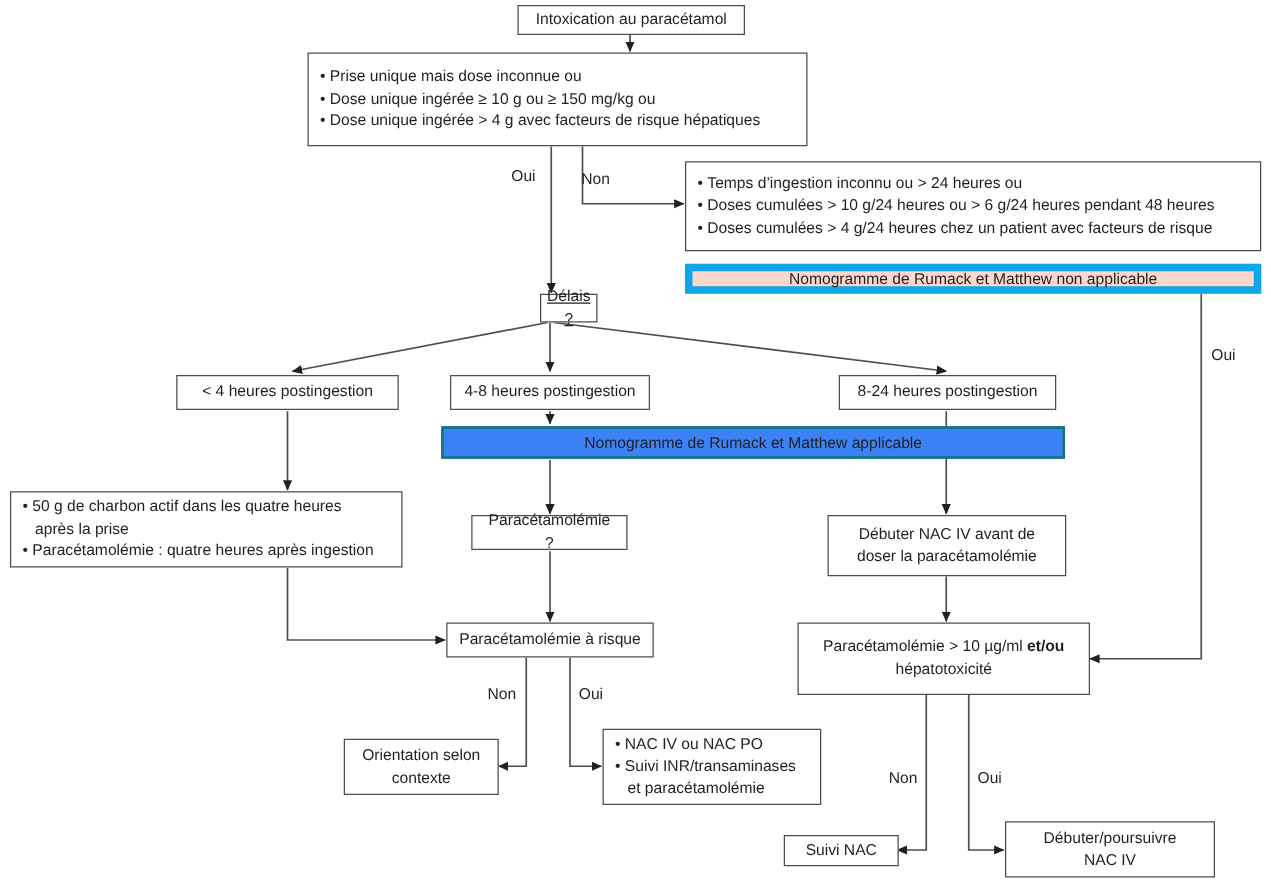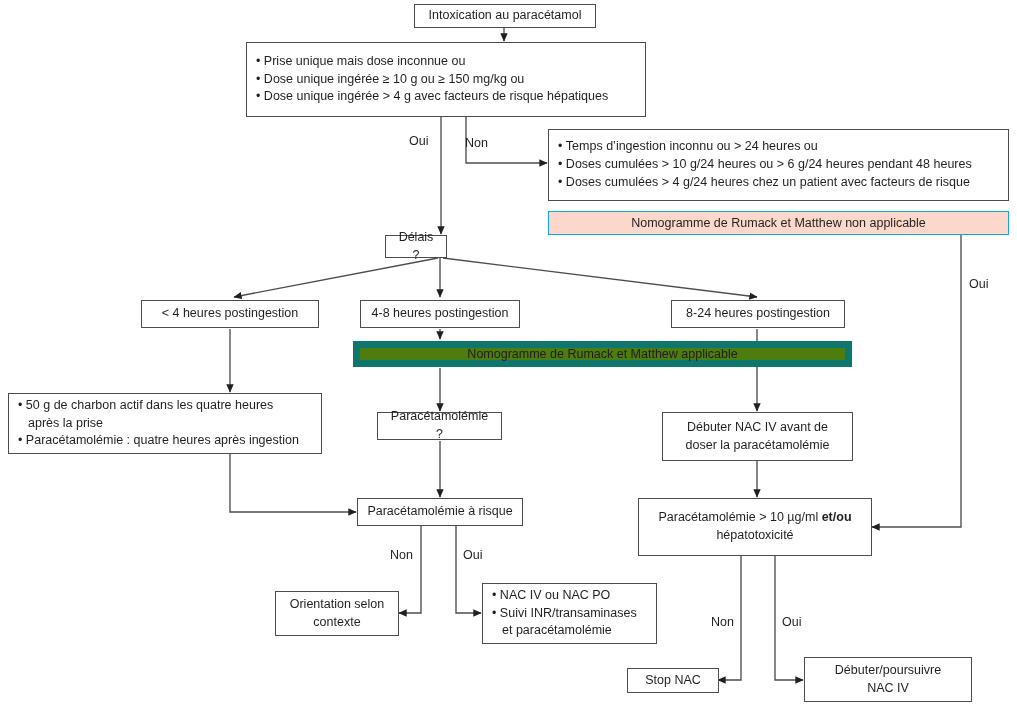--- a/index.html
+++ b/index.html
@@ -64,25 +64,25 @@
     position: absolute;
     box-sizing: border-box;
     font-size: 12.5px;
     display: flex;
     align-items: center;
     justify-content: center;
     text-align: center;
   }
   .band-pink {
     background: #fbd8cb;
-    border: 1px solid #0ea5e9;
+    border: 6px solid #0ea5e9;
   }
   .band-green {
-    background: #4d7c0f;
-    border: 7px solid #0f766e;
+    background: #3b82f6;
+    border: 2px solid #0f766e;
   }
   .edge-label {
     position: absolute;
     font-size: 12.5px;
     color: #231f20;
     white-space: nowrap;
     text-align: center;
   }
   b { font-weight: bold; }
 </style>
@@ -148,21 +148,21 @@
 <div class="node-box bullets" style="left:548px; top:129px; width:461px; height:72px;">
   <span class="bullet-line bullet-dot">Temps d’ingestion inconnu ou &gt; 24 heures ou</span>
   <span class="bullet-line bullet-dot">Doses cumulées &gt; 10 g/24 heures ou &gt; 6 g/24 heures pendant 48 heures</span>
   <span class="bullet-line bullet-dot">Doses cumulées &gt; 4 g/24 heures chez un patient avec facteurs de risque</span>
 </div>
 
 <div class="band band-pink" style="left:548px; top:211px; width:461px; height:24px;">
   <span>Nomogramme de Rumack et Matthew non applicable</span>
 </div>
 
-<div class="node-box center pad" style="left:385px; top:235px; width:62px; height:23px;">
+<div class="node-box center pad" style="left:432px; top:235px; width:46px; height:23px;text-decoration:underline;">
   <span>Délais ?</span>
 </div>
 
 <div class="node-box center pad" style="left:141px; top:300px; width:178px; height:28px;">
   <span>&lt; 4 heures postingestion</span>
 </div>
 
 <div class="node-box center pad" style="left:360px; top:300px; width:160px; height:28px;">
   <span>4-8 heures postingestion</span>
 </div>
@@ -204,21 +204,21 @@
   <span>contexte</span>
 </div>
 
 <div class="node-box bullets" style="left:482px; top:583px; width:175px; height:61px;">
   <span class="bullet-line bullet-dot">NAC IV ou NAC PO</span>
   <span class="bullet-line bullet-dot">Suivi INR/transaminases</span>
   <span class="bullet-line cont">et paracétamolémie</span>
 </div>
 
 <div class="node-box center pad" style="left:627px; top:668px; width:92px; height:25px;">
-  <span>Stop NAC</span>
+  <span>Suivi NAC</span>
 </div>
 
 <div class="node-box center pad" style="left:804px; top:657px; width:168px; height:45px;">
   <span>Débuter/poursuivre</span>
   <span>NAC IV</span>
 </div>
 
 <div class="edge-label" style="left:409px; top:134px;">Oui</div>
 <div class="edge-label" style="left:465px; top:136px;">Non</div>
 <div class="edge-label" style="left:969px; top:277px;">Oui</div>

